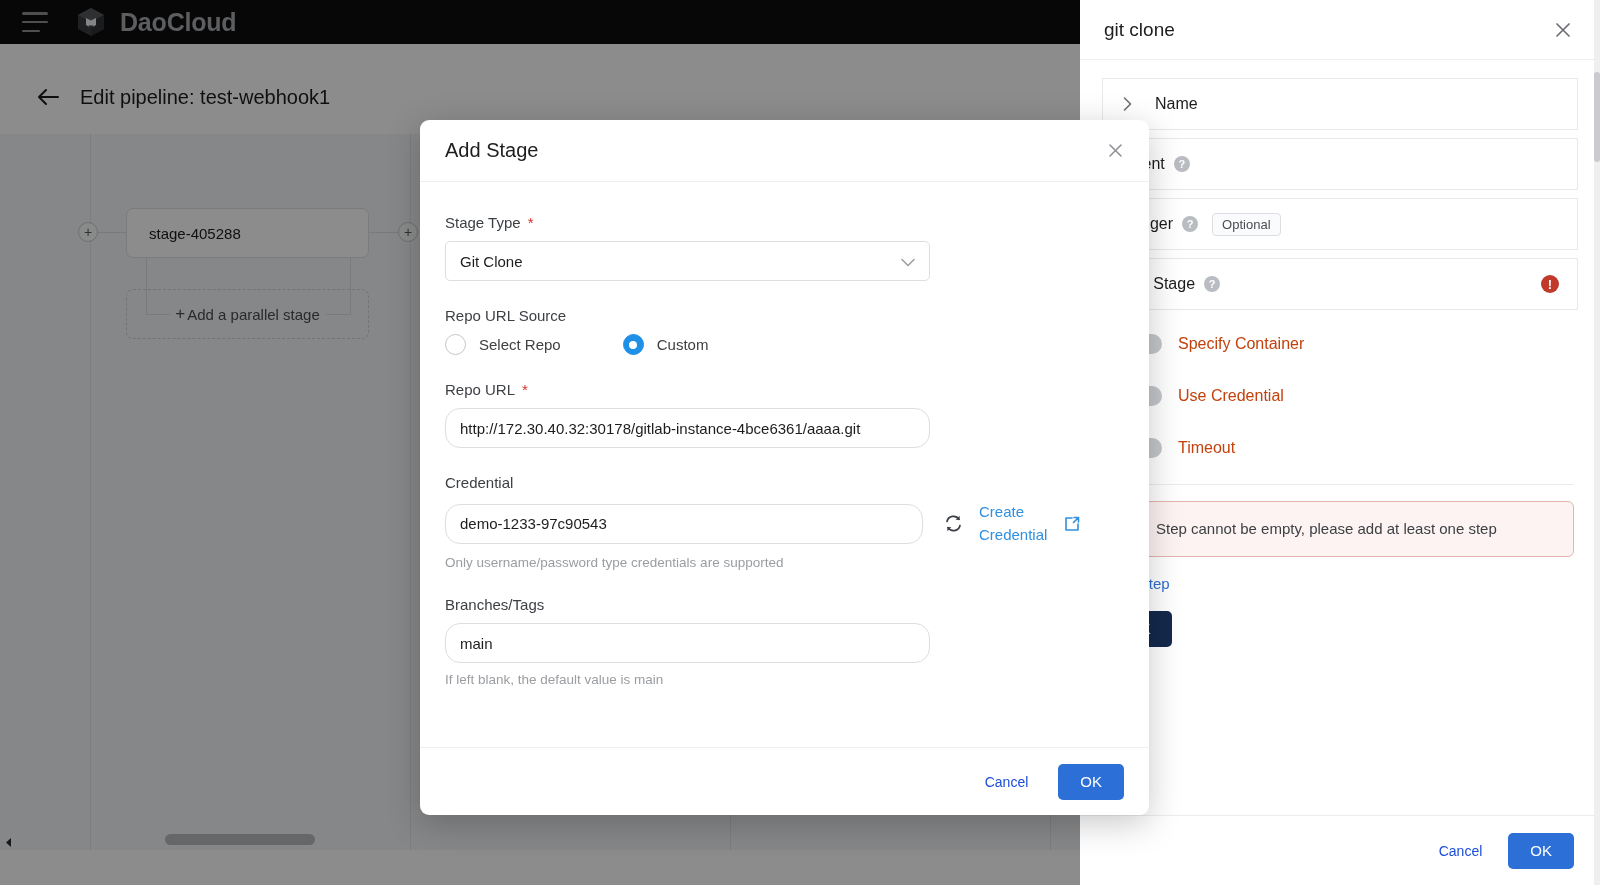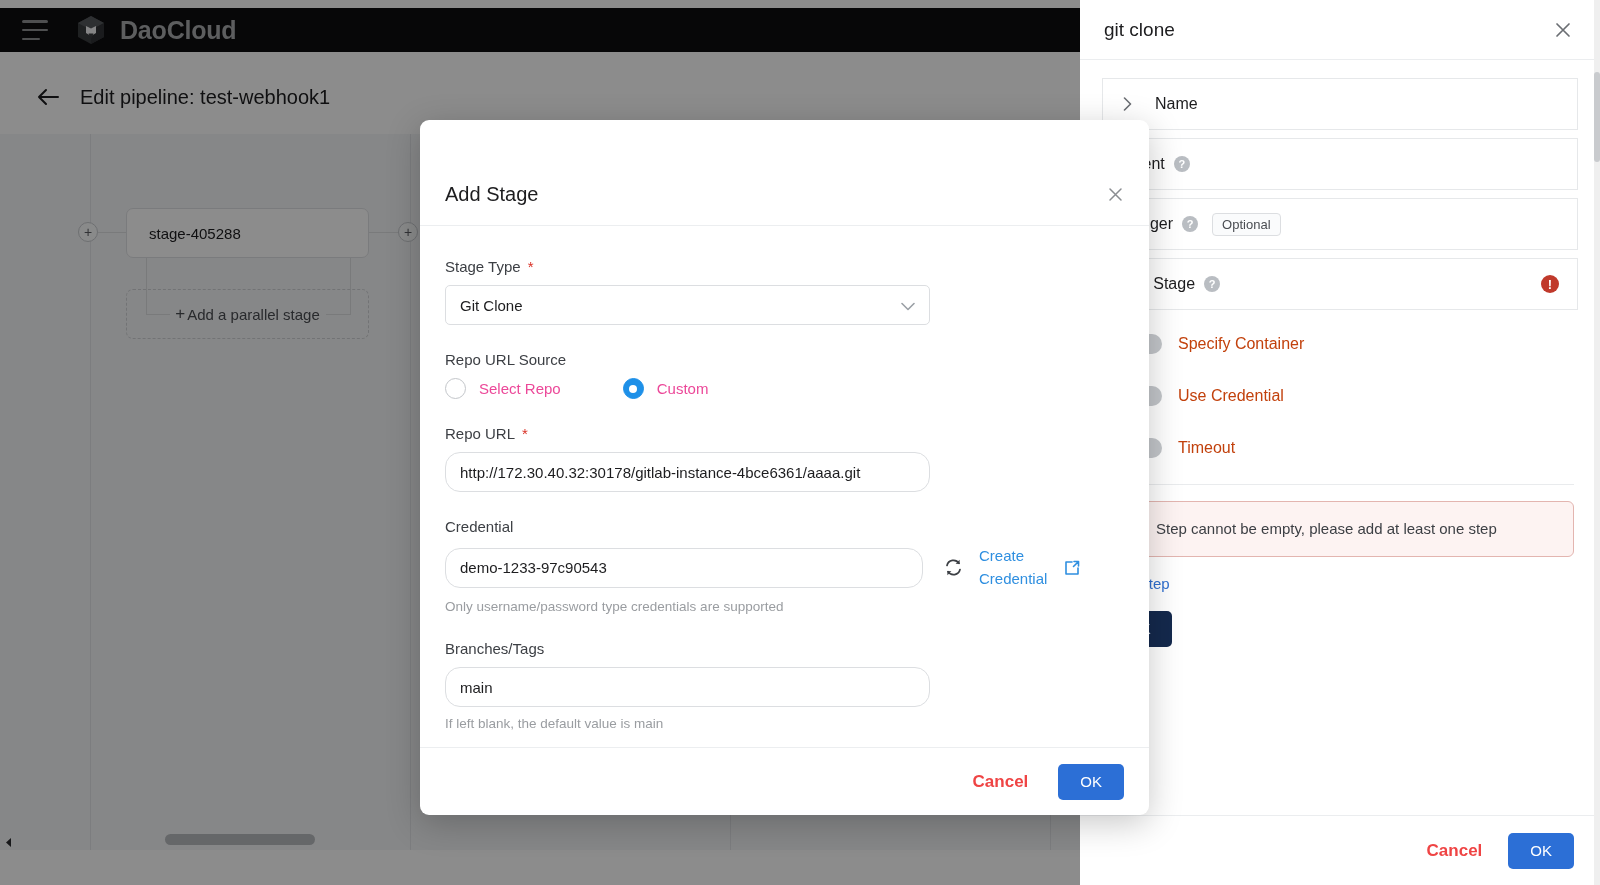--- a/index.html
+++ b/index.html
@@ -11,21 +11,21 @@
     font-family: "Liberation Sans", sans-serif;
     background: #ffffff;
   }
 
   
   #app {
     position: absolute; inset: 0;
     width: 1600px; height: 885px;
   }
   .topbar {
-    position: absolute; top: 8px; left: 0;
+    position: absolute; top: 0; left: 0;
     width: 1600px; height: 44px;
     background: #0d0d0f;
     display: flex; align-items: center;
   }
   .hamburger {
     width: 26px; height: 20px;
     margin-left: 22px; margin-right: 26px;
     display: flex; flex-direction: column; justify-content: space-between;
     cursor: pointer;
   }
@@ -189,21 +189,21 @@
     background: #14294d; color: #cfd4dc; font-size: 15px;
     display: flex; align-items: center; justify-content: center; cursor: pointer;
   }
 
   .drawer-foot {
     flex: 0 0 70px; height: 70px; border-top: 1px solid #ebedef;
     display: flex; align-items: center; justify-content: flex-end;
     gap: 22px; padding-right: 26px;
   }
   .btn-text {
-    font-size: 17px; color: #ef4444; cursor: pointer; padding: 8px 4px; font-weight: bold;
+    font-size: 14px; color: #1d4ed8; cursor: pointer; padding: 8px 4px;
   }
   .btn-primary {
     background: #2c6fd6; color: #fff; border: none; border-radius: 5px;
     height: 36px; padding: 0 22px; font-size: 15px; cursor: pointer;
     font-family: "Liberation Sans", sans-serif;
   }
   .drawer-scrollbar {
     position: absolute; right: 0; top: 0; width: 6px; height: 885px;
     background: #efefef; z-index: 31;
   }
@@ -220,21 +220,20 @@
     z-index: 60;
     box-shadow: 0 8px 34px rgba(0,0,0,0.22);
     display: flex; flex-direction: column;
     overflow: hidden;
   }
   .modal-head {
     height: 62px; flex: 0 0 62px;
     border-bottom: 1px solid #eceef0;
     display: flex; align-items: center; justify-content: space-between;
     padding: 0 22px 0 25px;
-    margin-top: 44px;
   }
   .modal-title { font-size: 20px; color: #1d1d1f; font-weight: 500; }
   .modal-body { flex: 1 1 auto; padding: 32px 38px 0 25px; }
   .modal-foot {
     flex: 0 0 68px; height: 68px; border-top: 1px solid #eceef0;
     display: flex; align-items: center; justify-content: flex-end;
     gap: 26px; padding-right: 25px;
   }
 
   .field-label {
@@ -264,21 +263,21 @@
     width: 21px; height: 21px; border-radius: 50%;
     border: 1.6px solid #c3c6ca; background: #fff; flex: 0 0 21px;
   }
   .radio.on {
     border-color: #1e90e8; background: #1e90e8;
     display: flex; align-items: center; justify-content: center;
   }
   .radio.on::after {
     content: ""; width: 8px; height: 8px; border-radius: 50%; background: #fff;
   }
-  .radio-label { margin-left: 13px; font-size: 15px; color: #ec4899; }
+  .radio-label { margin-left: 13px; font-size: 15px; color: #404040; }
 
   .hint { font-size: 13.5px; color: #9a9da1; margin-top: 9px; }
   .row { display: flex; align-items: center; }
   .cred-actions { display: flex; align-items: center; margin-left: 20px; gap: 15px; }
   .link-blue {
     color: #2f8fe0; font-size: 15px; line-height: 1.5; cursor: pointer;
     width: 70px;
   }
   .icon-btn { cursor: pointer; display: flex; align-items: center; }
   .mb-26 { margin-bottom: 26px; }

